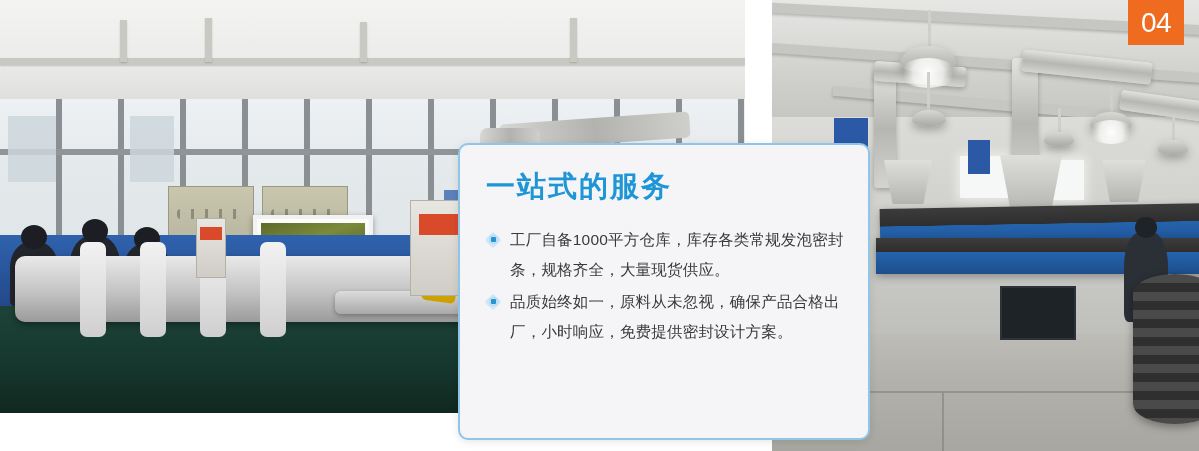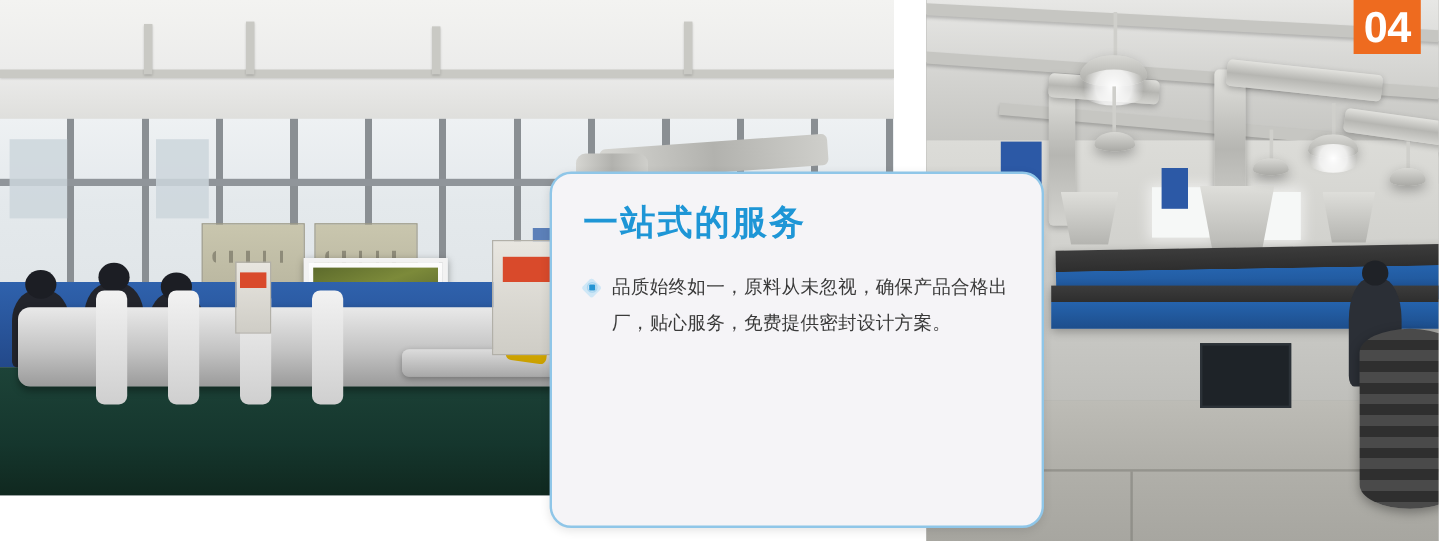--- a/index.html
+++ b/index.html
@@ -210,34 +210,34 @@
   
   .badge-04 {
     position:absolute;
     left:1128px; top:0;
     width:56px; height:45px;
     background:#ee6b1f;
     display:flex; align-items:center; justify-content:center;
   }
   .badge-04 span {
     color:#ffffff;
-    font-size:36px;
-    font-weight:bold;
+    font-size:28px;
+    font-weight:normal;
     letter-spacing:-.5px;
     line-height:1;
   }
 
   
   .card {
     position:absolute;
     left:458px; top:143px;
     width:412px; height:297px;
     background:#f5f4f7;
     border:2px solid #8fc6e8;
-    border-radius:18px;
+    border-radius:10px;
     box-shadow:0 2px 8px rgba(0,0,0,.10);
     padding:26px 22px 18px 26px;
   }
   .card-title {
     color:#1e96d6;
     font-size:29px;
     font-weight:bold;
     letter-spacing:2px;
     line-height:1.1;
     margin-bottom:22px;
@@ -398,25 +398,26 @@
   <div class="card">
     <div class="card-title">一站式的服务</div>
 
     <ul class="feature-list">
       <li class="feature-item">
         <span class="bullet-icon">
           <span class="diamond"></span>
             <span class="ring"></span>
             <span class="core"></span>
         </span>
+        <span>工厂自备1000平方仓库，库存各类常规发泡密封条，规格齐全，大量现货供应。</span>
       </li>
       <li class="feature-item">
         <span class="bullet-icon">
           <span class="diamond"></span>
             <span class="ring"></span>
             <span class="core"></span>
         </span>
-        <span>品质始终如一，原料从未忽视，确保产品合格出厂，贴心服务，免费提供密封设计方案。</span>
+        <span>品质始终如一，原料从未忽视，确保产品合格出厂，小时响应，免费提供密封设计方案。</span>
       </li>
     </ul>
   </div>
 
 </div>
 
 </body></html>

